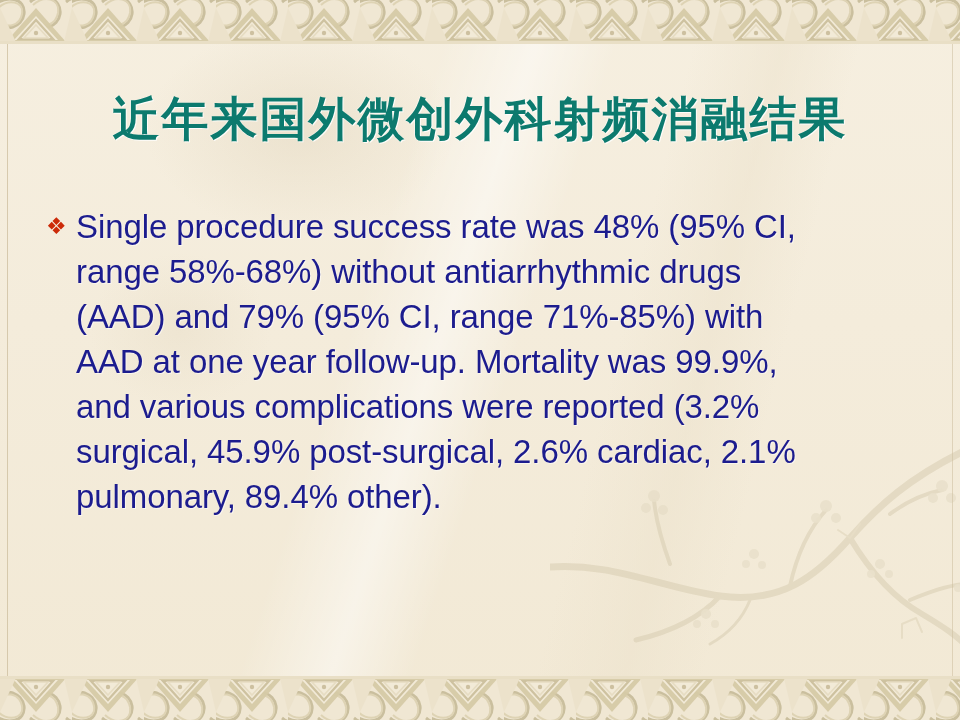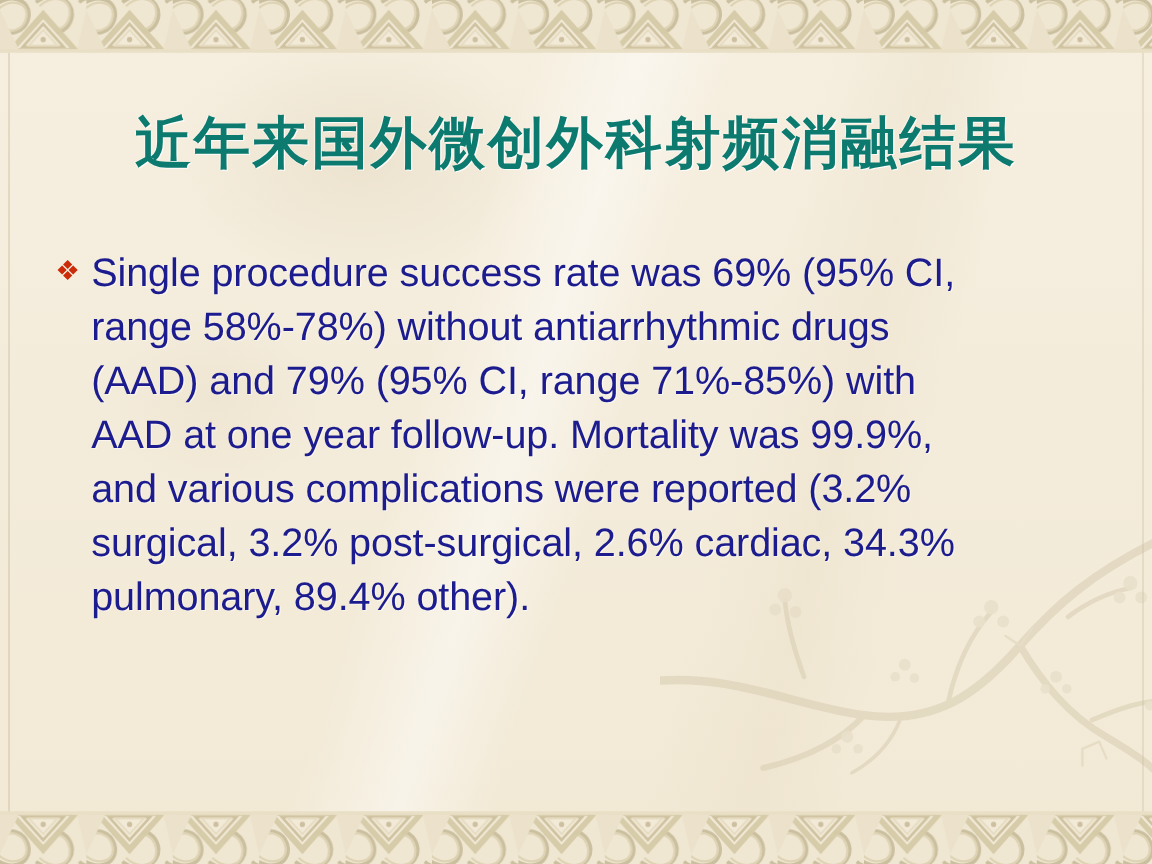--- a/index.html
+++ b/index.html
@@ -201,24 +201,24 @@
   </div>
 
   <div class="keyline"></div>
 
   <h1 class="title">近年来国外微创外科射频消融结果</h1>
 
   <div class="body-block">
     <div class="bullet-row">
       <span class="bullet-mark">❖</span>
       <div class="bullet-text">
-        <span class="ln">Single procedure success rate was 69% (95% CI,</span>
-        <span class="ln">range 58%-78%) without antiarrhythmic drugs</span>
+        <span class="ln">Single procedure success rate was 48% (95% CI,</span>
+        <span class="ln">range 58%-68%) without antiarrhythmic drugs</span>
         <span class="ln">(AAD) and 79% (95% CI, range 71%-85%) with</span>
         <span class="ln">AAD at one year follow-up. Mortality was 99.9%,</span>
         <span class="ln">and various complications were reported (3.2%</span>
-        <span class="ln">surgical, 3.2% post-surgical, 2.6% cardiac, 34.3%</span>
+        <span class="ln">surgical, 45.9% post-surgical, 2.6% cardiac, 2.1%</span>
         <span class="ln">pulmonary, 89.4% other).</span>
       </div>
     </div>
   </div>
 
 </div>
 
 </body></html>

